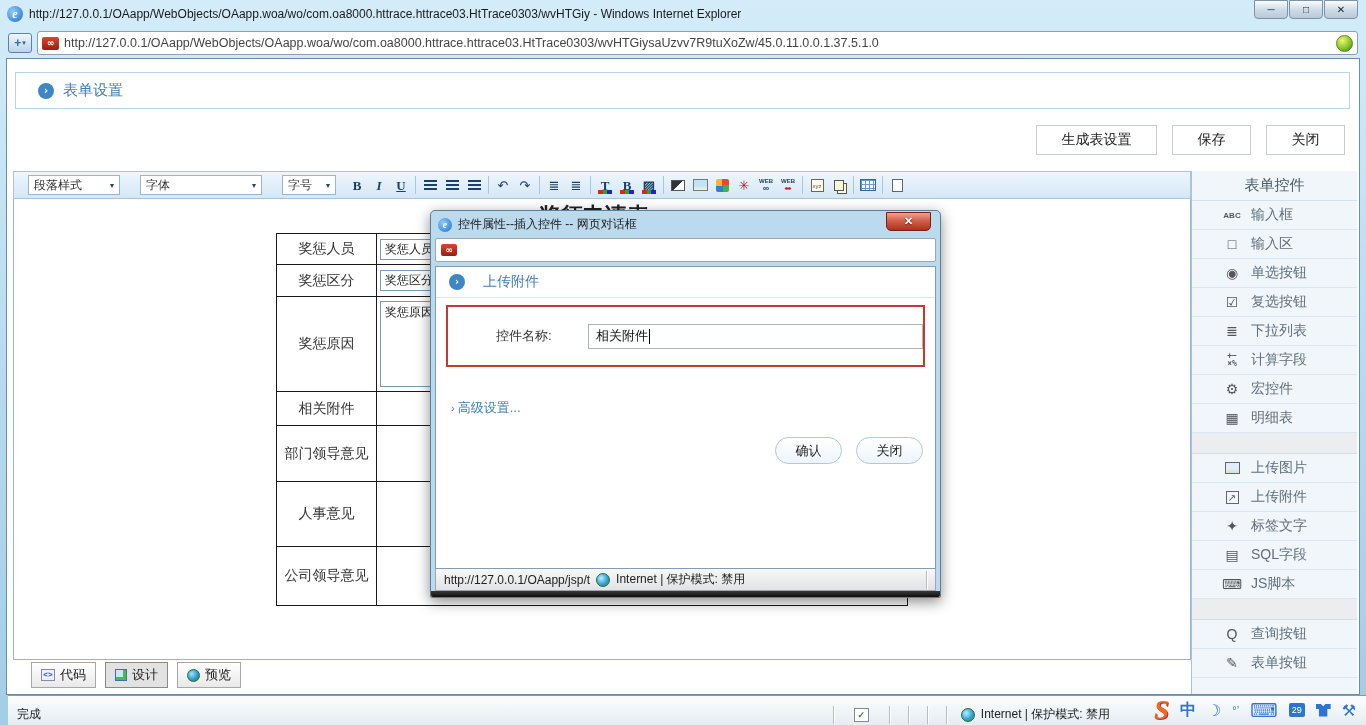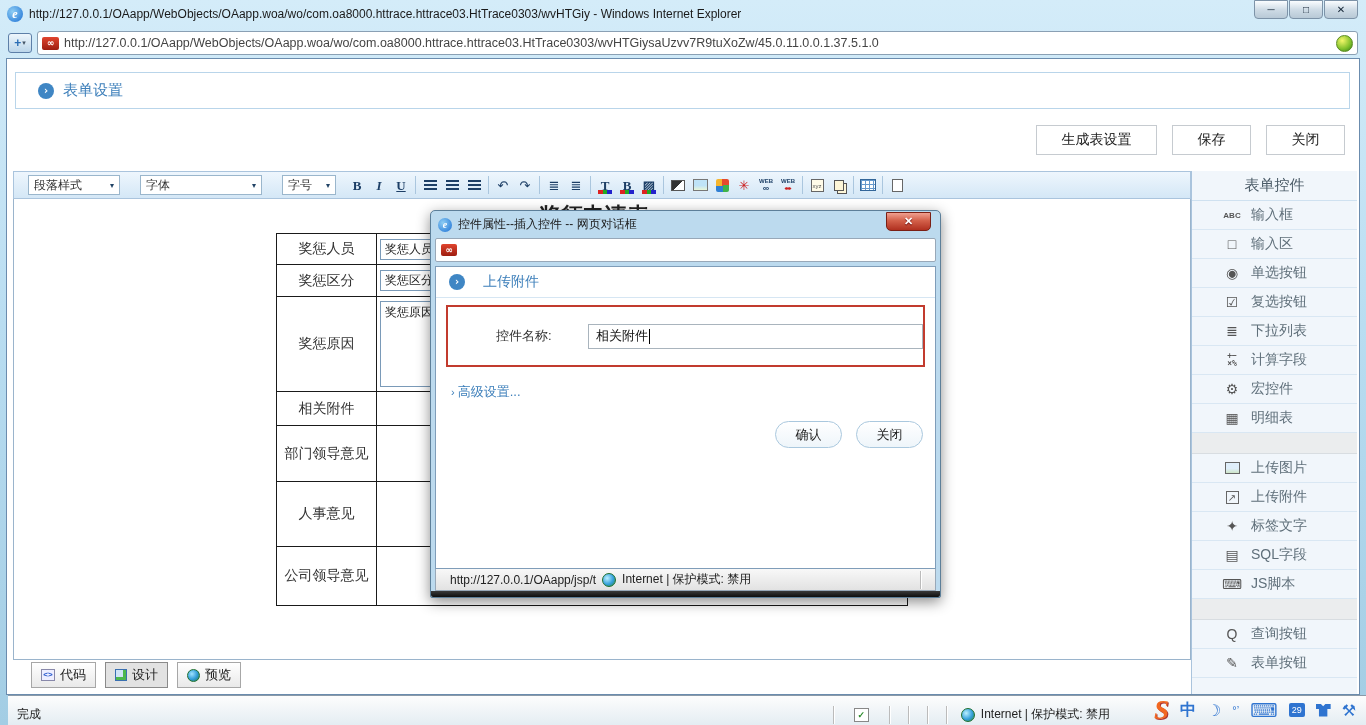--- a/index.html
+++ b/index.html
@@ -110,27 +110,27 @@
   .dlg-url .fav-red{width:16px;height:12px;line-height:12px}
   .dlg-url .u{font-size:12.5px;color:#333;white-space:nowrap}
   .dlg-body{height:303px;background:#fff;border:1px solid #7f9db9;display:flex;flex-direction:column;overflow:hidden}
   .dlg-section{height:31px;display:flex;align-items:center;gap:9px;padding-left:13px;border-bottom:1px solid #d6e6f3;flex:none}
   .dlg-section .stext{color:#3d7fba;font-size:14px}
   .redbox{margin:7px 10px 0;height:62px;border:2px solid #c23b2e;display:flex;align-items:center;flex:none}
   .redbox .flabel{margin-left:48px;width:92px;font-size:13px;color:#333;flex:none}
   .dlg-input{width:350px;height:25px;border:1px solid #a9b4bd;display:flex;align-items:center;padding-left:7px;
              font-size:13px;color:#111;cursor:text}
   .caret{display:inline-block;width:1px;height:15px;background:#000;margin-left:1px}
-  .adv-link{margin:16px 0 0 15px;font-size:13px;color:#3d7fba;cursor:pointer;flex:none}
+  .adv-link{margin:32px 0 0 15px;font-size:13px;color:#3d7fba;cursor:pointer;flex:none}
   .adv-link .arr{font-size:11px;margin-right:3px}
   .dlg-btns{margin-top:20px;display:flex;justify-content:flex-end;gap:14px;padding-right:12px;flex:none}
   .pill{width:67px;height:27px;border:1px solid #aac8de;border-radius:14px;background:linear-gradient(180deg,#ffffff,#eef5fa);
         font-size:13px;color:#222;display:flex;align-items:center;justify-content:center;cursor:pointer}
   .dlg-status{height:22px;background:linear-gradient(180deg,#f8f8f8,#e2e2e2);border:1px solid #98a8b8;border-top:none;
-              display:flex;align-items:center;padding:0 14px;font-size:12px;color:#222;gap:6px}
+              display:flex;align-items:center;padding:0 8px;font-size:12px;color:#222;gap:6px}
   .dlg-status .u{white-space:nowrap}
   .mini-globe{width:14px;height:14px;border-radius:50%;border:1px solid #1d6f2f;flex:none;
               background:radial-gradient(circle at 35% 35%,#baf0ff,#35a0dc 55%,#2f8a3c)}
   .sdiv{width:1px;height:18px;background:#bbb;box-shadow:1px 0 0 #fff;flex:none}
   .dlg-bottom{height:6px;margin:0 -4px;background:linear-gradient(180deg,#3a3a3a,#0e0e0e);border-radius:0 0 2px 2px}
 
   
   .statusbar{position:absolute;left:8px;top:695px;width:1366px;height:38px;background:linear-gradient(180deg,#fdfdfd,#dde8ef);
              border-top:1px solid #8a9aa8;display:flex;align-items:center;font-size:12px;color:#222}
   .statusbar .done{margin-left:9px}

